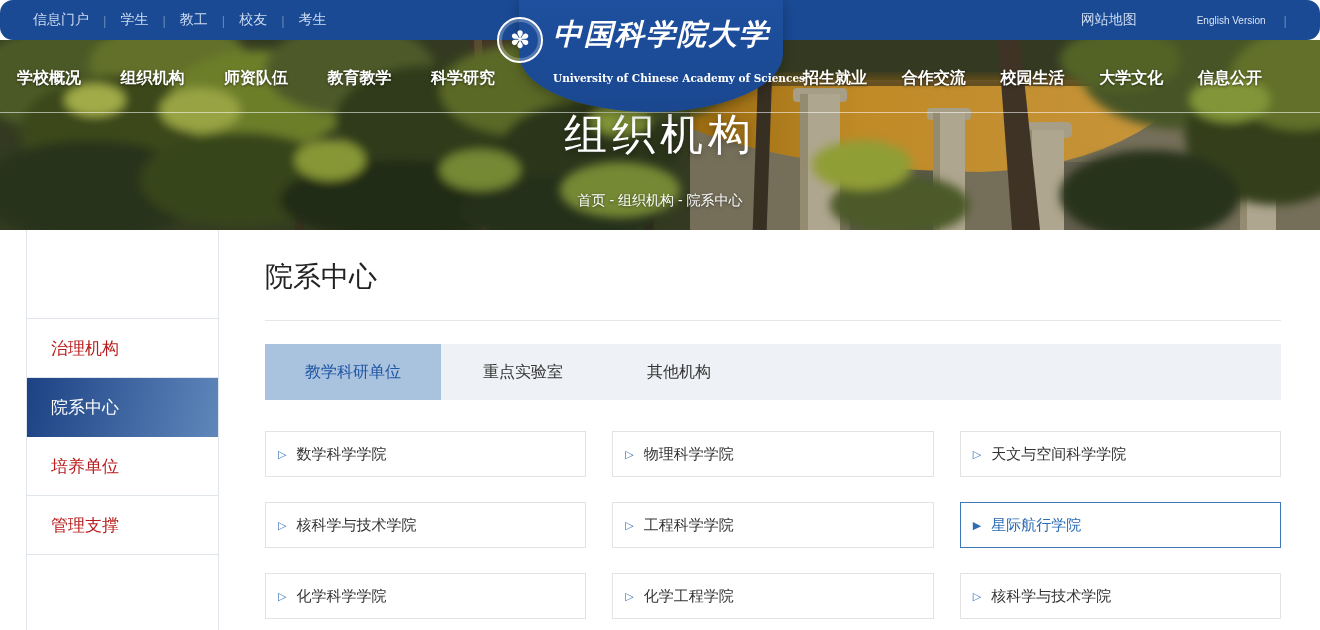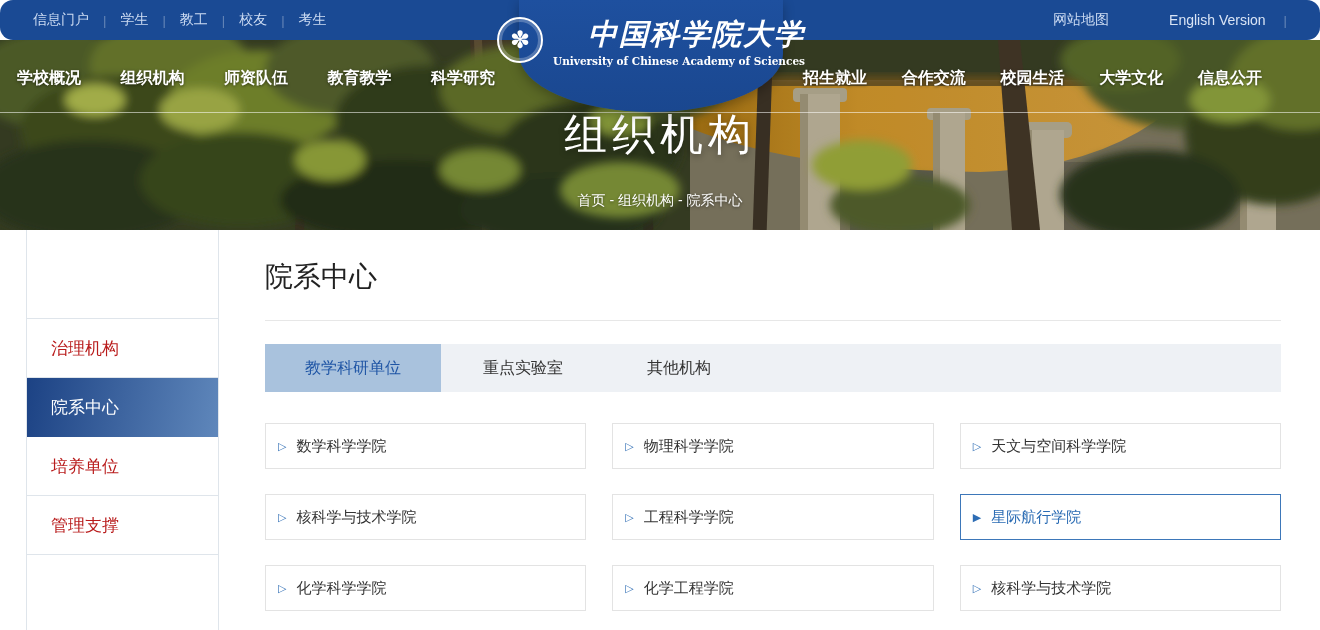--- a/index.html
+++ b/index.html
@@ -7,21 +7,21 @@
   .page { position:relative; width:1320px; height:630px; overflow:hidden; background:#fff; }
 
   
   .topbar { position:relative; height:40px; background:#1a4a94; display:flex; align-items:center;
             padding:0 33px; z-index:5;border-radius:13px; }
   .topbar-left { display:flex; align-items:center; }
   .toplink { color:#cddcf3; font-size:14px; cursor:pointer; }
   .sep { color:rgba(255,255,255,.32); font-size:13px; margin:0 14px; }
   .topbar-right { margin-left:auto; display:flex; align-items:center; }
   .sitemap-link { color:#cddcf3; font-size:14px; margin-right:60px; cursor:pointer; }
-  .english-link { color:#d9e4f5; font-size:14px; cursor:pointer; }
+  .english-link { color:#d9e4f5; font-size:10px; cursor:pointer; }
   .sep-end { margin:0 0 0 18px; }
 
   
   .hero { position:relative; height:190px; overflow:hidden; background:#1d4ed8; }
   .hero-photo { position:absolute; inset:0; z-index:0; }
   .nav-hairline { position:absolute; top:72px; left:0; right:0; height:1px;
                   background:rgba(255,255,255,.55); z-index:2; }
   .mainnav { position:absolute; top:28px; left:0; right:0; height:26px; z-index:4; }
   .nav-group { position:absolute; display:flex; justify-content:space-between; align-items:center; }
   .nav-left  { left:17px;  width:478px; }
@@ -38,42 +38,42 @@
   .logo-badge { position:absolute; top:0; left:519px; width:264px; height:112px; z-index:10;
                 background:linear-gradient(180deg,#1e509f 0%,#1a478f 100%);
                 border-radius:0 0 132px 132px / 0 0 58px 58px;
                 box-shadow:0 4px 12px rgba(0,0,0,.28);
                 display:flex; align-items:flex-start; justify-content:center;
                 padding-top:17px; cursor:pointer; }
   .emblem { width:46px; height:46px; border:2px solid #ffffff; border-radius:50%;
             display:flex; align-items:center; justify-content:center; margin-right:10px;
             box-shadow:inset 0 0 0 3px rgba(255,255,255,.25); flex:0 0 auto; }
   .emblem span { color:#ffffff; font-size:24px; line-height:1; }
-  .logo-text { display:flex; flex-direction:column; align-items:flex-end; }
+  .logo-text { display:flex; flex-direction:column; align-items:flex-start;gap:17px; }
   .logo-cn { font-family:"DejaVu Serif","Liberation Serif",serif; font-style:italic; font-weight:700;
              color:#ffffff; font-size:29px; letter-spacing:2px; white-space:nowrap; line-height:1.2; }
   .logo-en { font-family:"DejaVu Serif","Liberation Serif",serif; font-weight:700;
              color:#ffffff; font-size:10.5px; margin-top:3px; white-space:nowrap; }
 
   
   .content { position:relative; height:400px; background:#fff; }
 
   .sidebar { position:absolute; left:26px; top:0; width:193px; height:400px;
              border-left:1px solid #dfe5eb; border-right:1px solid #dfe5eb; }
   .sidebar-top { height:89px; border-bottom:1px solid #dfe5eb; }
   .side-item { height:59px; display:flex; align-items:center; padding-left:24px;
                font-size:17px; color:#b91c1c; border-bottom:1px solid #dfe5eb; cursor:pointer; }
   .side-item.active { background:linear-gradient(100deg,#1c4284 0%,#5f87bb 100%);
                       color:#ffffff; border-bottom:none; }
 
   .main { position:absolute; left:265px; top:0; width:1016px; }
   .page-title { margin-top:28px; font-size:28px; font-weight:400; color:#222222; }
   .divider { margin-top:24px; height:1px; background:#e7e7e7; }
 
-  .tabs { margin-top:23px; height:48px; background:#eef1f5; display:flex; align-items:stretch; }
+  .tabs { margin-top:23px; height:56px; background:#eef1f5; display:flex; align-items:stretch; }
   .tab { display:flex; align-items:center; justify-content:center; font-size:16px;
          color:#333333; padding:0 42px; cursor:pointer; white-space:nowrap; }
   .tab.active { width:176px; padding:0; background:#a9c2dd; color:#1f55a5; }
 
   .grid { margin-top:31px; display:grid; grid-template-columns:repeat(3,1fr);
           column-gap:26px; row-gap:25px; }
   .card { height:46px; border:1px solid #e3e3e3; background:#ffffff; display:flex;
           align-items:center; padding:0 12px; gap:10px; font-size:15px; color:#333333;
           cursor:pointer; }
   .caret { color:#2e6db4; font-size:11px; line-height:1; flex:0 0 auto; }

